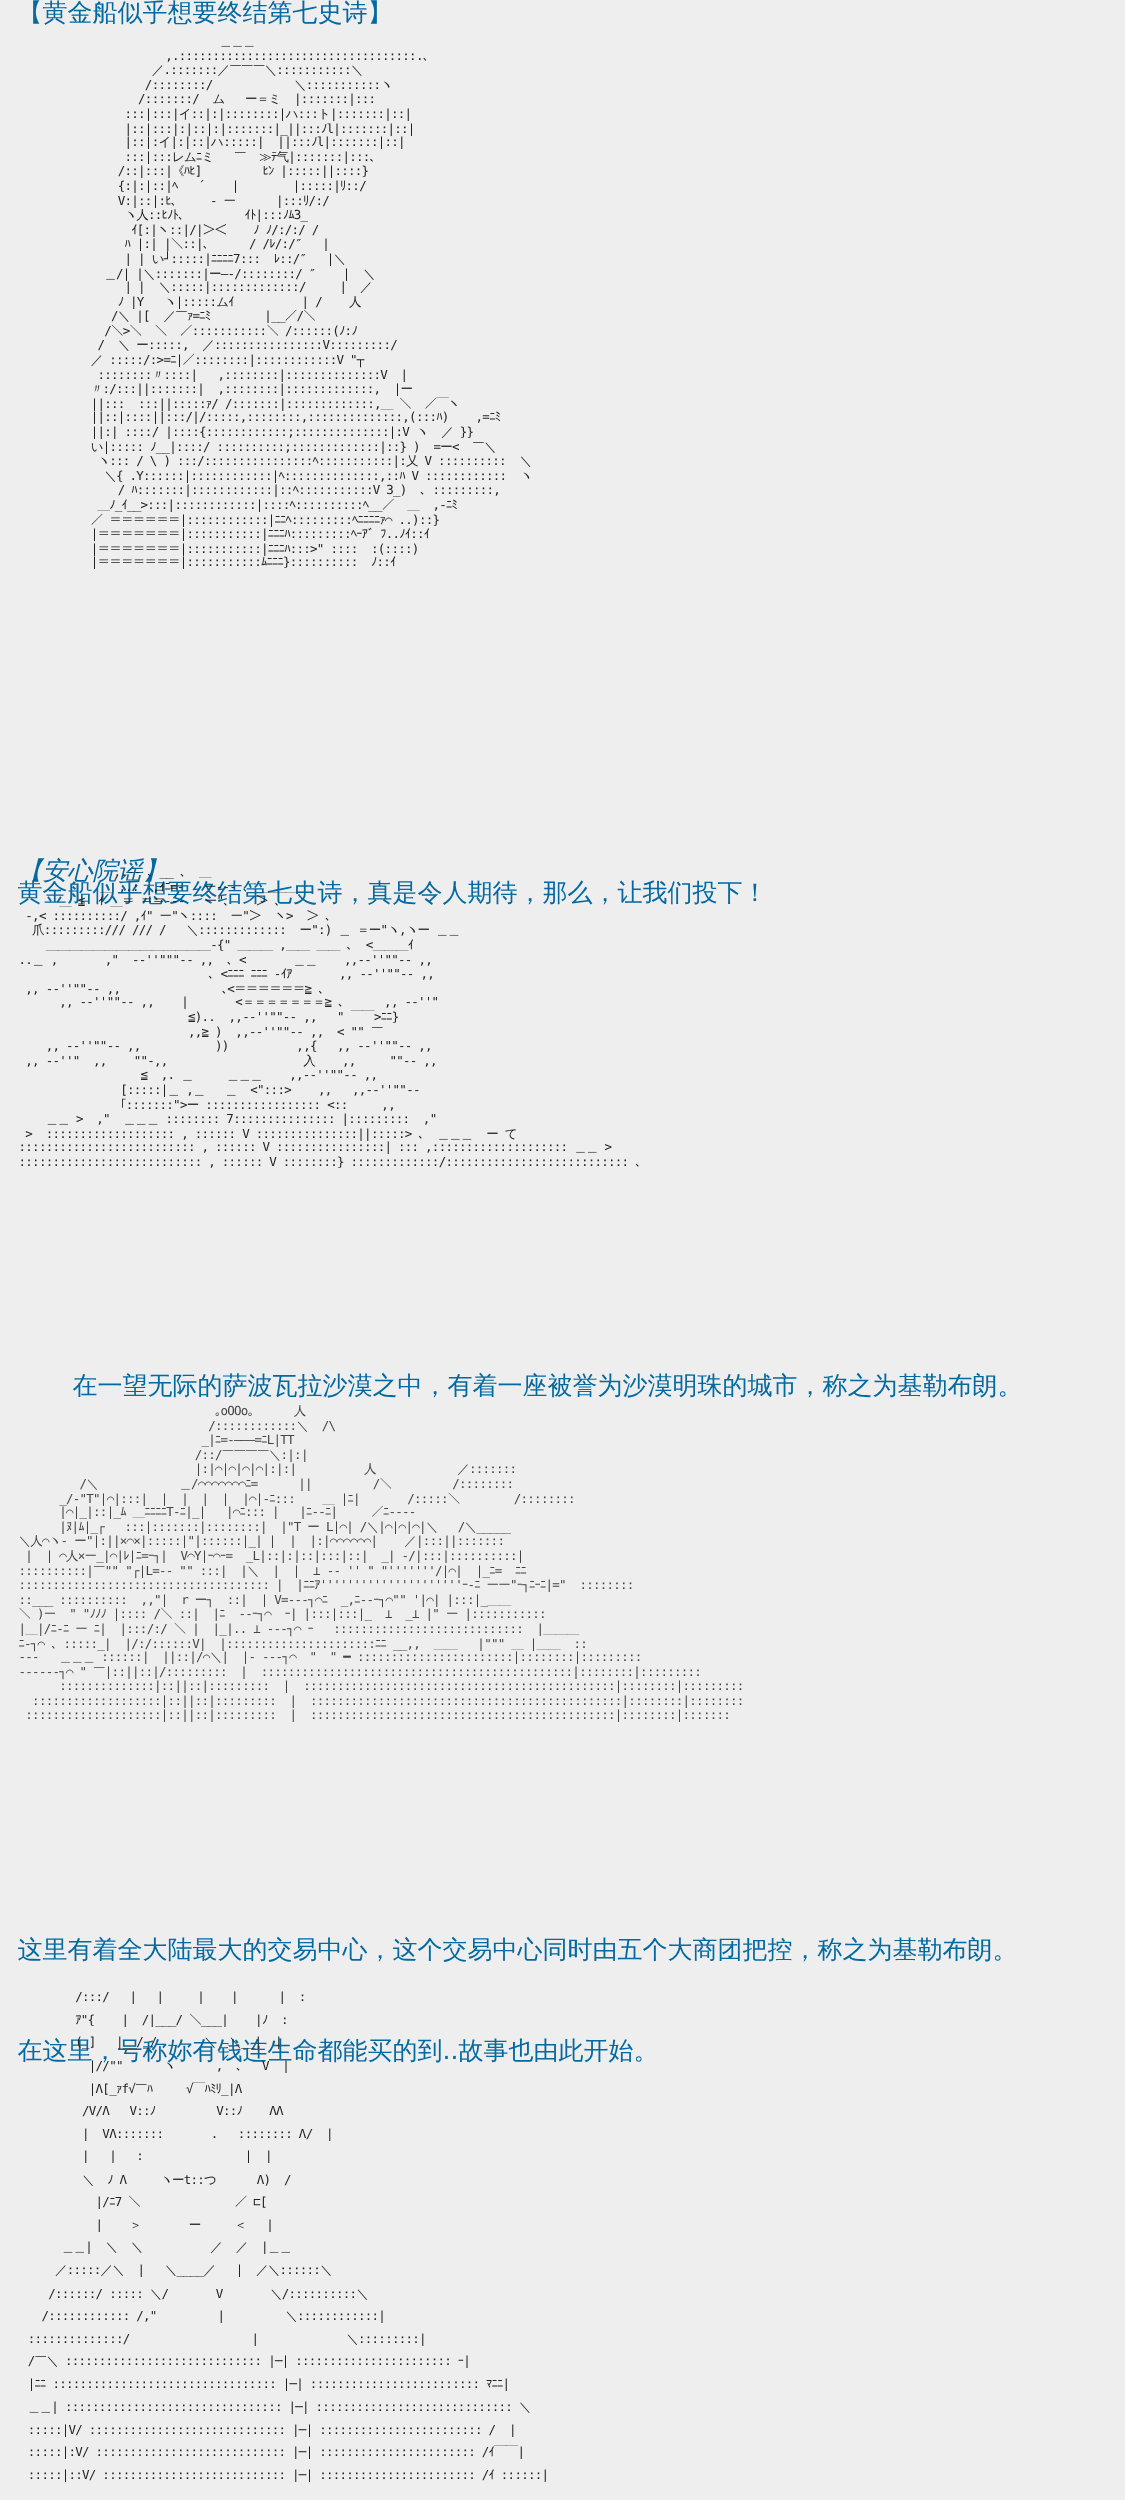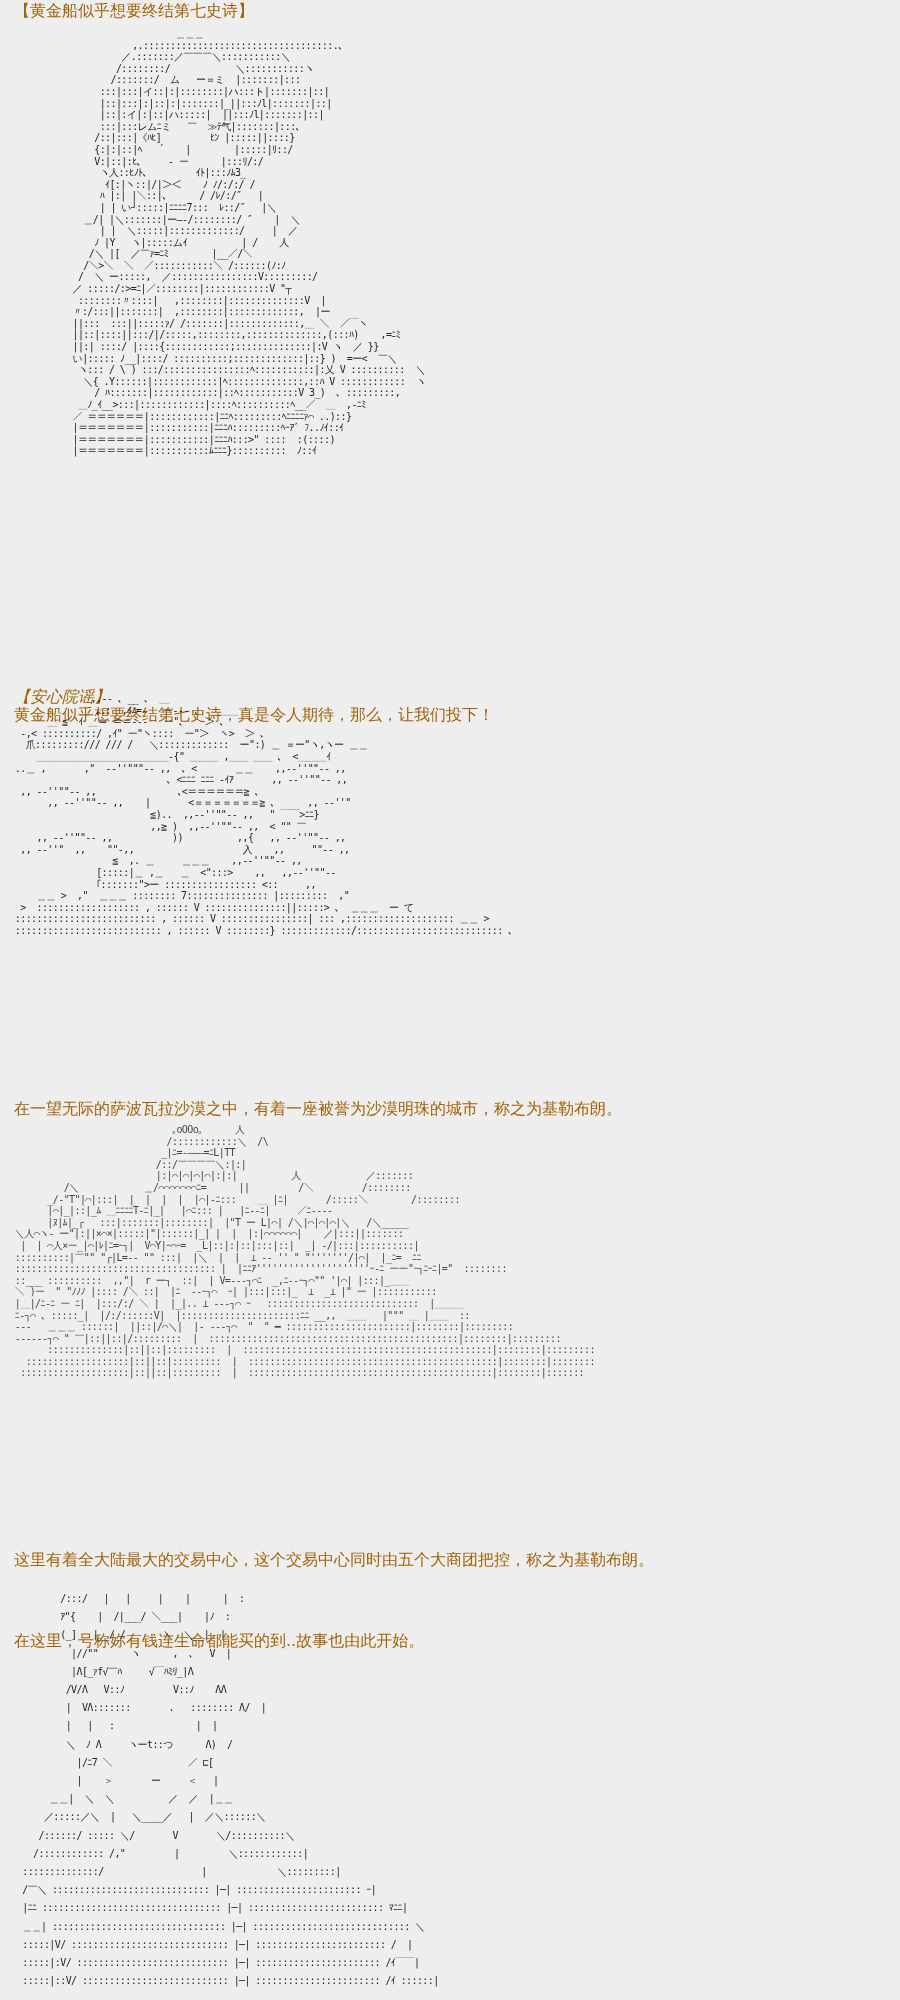--- a/index.html
+++ b/index.html
@@ -4,22 +4,22 @@
 <style>
   html, body { margin: 0; padding: 0; }
   body {
     width: 900px; height: 2000px; overflow: hidden;
     background: #eeeeee; color: #111;
     font-family: "DejaVu Sans", sans-serif;
     position: relative;
   }
   .caption {
     position: absolute; left: 14px;
-    font-size: 16px; line-height: 17px; white-space: nowrap;
-    color: #a16207; letter-spacing: 0px;
+    font-size: 20px; line-height: 17px; white-space: nowrap;
+    color: #0369a1; letter-spacing: 0px;
   }
   .art {
     position: absolute; margin: 0;
     font-family: "DejaVu Sans Mono", monospace;
     font-size: 10px; line-height: 11.6px;
     color: #222; white-space: pre;
     letter-spacing: -0.6px;
   }
   .art.dim { color: #444; }
 </style>
@@ -84,21 +84,21 @@
       ,, -‐''""-- ,,           ))          ,,{   ,, -‐''""-- ,,
    ,, -‐''"  ,,    ""-,,                    入    ,,     ""-- ,,
                     ≦  ,. ＿     ＿＿＿    ,,-‐''""-- ,,
                  [:::::|＿ ,＿   ＿  &lt;":::&gt;    ,,   ,,-‐''""--
                  ｢:::::::"&gt;ー ::::::::::::::::: &lt;::     ,,
       ＿＿ &gt;  ,"  ＿＿＿ :::::::: 7::::::::::::::: |:::::::::  ,"
    &gt;  ::::::::::::::::::: , :::::: V :::::::::::::::||:::::&gt; ､  ＿＿＿  ー て
   :::::::::::::::::::::::::: , :::::: V ::::::::::::::::| ::: ,:::::::::::::::::::: ＿＿ &gt;
   ::::::::::::::::::::::::::: , :::::: V ::::::::} :::::::::::::/::::::::::::::::::::::::::: ､</pre>
 
-<div class="caption" style="top:1100px;">在一望无际的萨波瓦拉沙漠之中，有着一座被誉为沙漠明珠的城市，称之为基勒布朗。</div>
+<div class="caption" style="top:1100px;margin-left:44px;">在一望无际的萨波瓦拉沙漠之中，有着一座被誉为沙漠明珠的城市，称之为基勒布朗。</div>
 
 <pre class="art dim" style="top:1124px;left:4px;">                               ｡oOOo｡      人
                               /::::::::::::＼  /\
                              _|ﾆ=‐―――=ﾆL|TT
                             /::/￣￣￣￣＼:|:|
                             |:|⌒|⌒|⌒|⌒|:|:|          人            ／:::::::
            /＼            ＿/⌒⌒⌒⌒⌒⌒⌒ﾆ=      ||         /＼         /::::::::
         _/-"T"|⌒|:::|  |  |  |  |  |⌒|-ﾆ:::    ＿ |ﾆ|       /:::::＼        /::::::::
         |⌒|_|::|_ﾑ ＿ﾆﾆﾆﾆT‐ﾆ|_|   |⌒ﾆ::: |   |ﾆ--ﾆ|     ／ﾆ‐---
         |ﾇ|ﾑ|_┌   :::|:::::::|::::::::|  |"T ー L|⌒| /＼|⌒|⌒|⌒|＼   /＼_____

